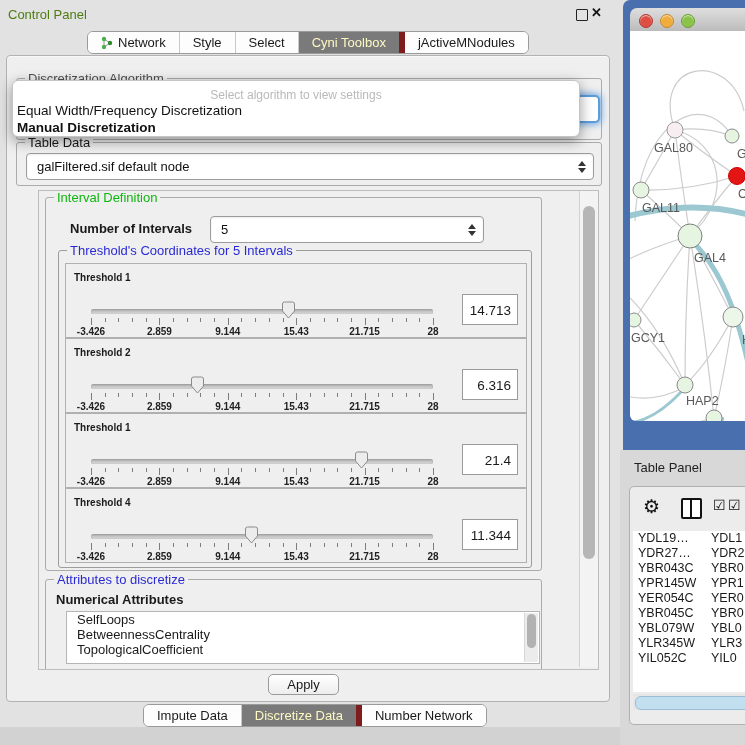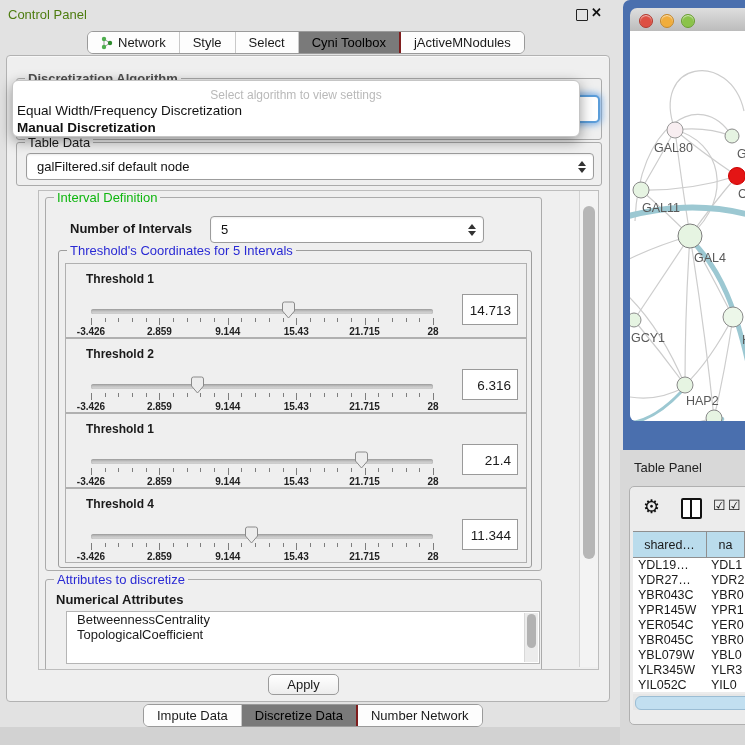--- a/index.html
+++ b/index.html
@@ -6,21 +6,21 @@
   #root{position:relative;width:745px;height:745px;background:#e2e2e2;font-family:"Liberation Sans",sans-serif;font-size:13px;color:#1a1a1a;overflow:hidden;}
   .abs{position:absolute;}
   
   .cp-title{left:8px;top:7px;font-size:13px;color:#4d7c0f;}
   .float-ico{left:576px;top:9px;width:10px;height:10px;border:1.5px solid #222;border-radius:1px;}
   .close-ico{left:591px;top:5px;font-size:13px;font-weight:bold;color:#111;}
   
   .tabgroup{display:flex;align-items:stretch;height:21px;background:#fff;border:1px solid #9a9a9a;border-radius:6px;overflow:hidden;}
   .tab{display:flex;align-items:center;gap:5px;padding:0 13px;font-size:13px;color:#1a1a1a;border-right:1px solid #c9c9c9;background:#fdfdfd;white-space:nowrap;}
   .tab:last-child{border-right:none;}
-  .tab.active{background:#7a7a7a;color:#000000;border-right:2px solid #7f1d1d;}
+  .tab.active{background:#7a7a7a;color:#fef9c3;border-right:6px solid #7f1d1d;}
   
   .main-panel{left:6px;top:55px;width:602px;height:645px;background:#efefef;border:1px solid #b2b2b2;border-radius:4px;box-shadow:inset 0 1px 0 #f8f8f8;}
   .group{border:1px solid #ababab;border-radius:3px;}
   .group-label{position:absolute;top:-8px;left:8px;background:#efefef;padding:0 3px;font-size:13px;}
   
   .combo{background:#fff;border:1px solid #9c9c9c;border-radius:4px;display:flex;align-items:center;box-shadow:inset 0 1px 2px rgba(0,0,0,.08);}
   .combo .val{flex:1;padding-left:10px;font-size:13px;color:#111;}
   .stepper{width:14px;display:flex;flex-direction:column;align-items:center;justify-content:center;gap:2px;margin-right:4px;}
   .arr-up{width:0;height:0;border-left:4px solid transparent;border-right:4px solid transparent;border-bottom:5px solid #333;}
   .arr-dn{width:0;height:0;border-left:4px solid transparent;border-right:4px solid transparent;border-top:5px solid #333;}
@@ -29,21 +29,21 @@
   .popup{background:#fff;border:1px solid #c5c5c5;border-radius:6px;box-shadow:0 4px 14px rgba(0,0,0,.4);}
   .popup .hint{text-align:center;color:#b9b9b9;font-size:12px;padding-top:7px;}
   .popup .opt{padding:1px 0 1px 4px;font-size:13.5px;color:#111;}
   .popup .opt.bold{font-weight:bold;}
   
   .scrollpane{left:38px;top:190px;width:559px;height:478px;border:1px solid #bdbdbd;background:#efefef;overflow:hidden;}
   .vsb-track{left:540px;top:0px;width:18px;height:476px;background:#f3f3f3;border-left:1px solid #d2d2d2;}
   .vsb-thumb{left:3px;top:15px;width:12px;height:353px;background:#b6b6b6;border-radius:6px;}
   
   .throw{background:#efefef;border:1px solid #b0b0b0;}
-  .th-label{position:absolute;left:20px;top:8px;font-weight:bold;font-size:12px;}
+  .th-label{position:absolute;left:8px;top:8px;font-weight:bold;font-size:10px;}
   .slider-area{position:absolute;left:0;top:0;width:100%;height:100%;}
   .track{position:absolute;left:25px;top:45px;width:342px;height:5px;border-radius:3px;background:linear-gradient(#9f9f9f,#c9c9c9 55%,#d8d8d8);box-shadow:inset 0 0 1px #888;}
   .ticks{position:absolute;left:25px;top:54px;width:342px;height:8px;}
   .tick{position:absolute;top:0;width:1px;height:4px;background:#7d7d7d;}
   .tick.major{height:7px;}
   .tick-labels{position:absolute;left:25px;top:62px;width:342px;height:12px;}
   .tick-labels span{position:absolute;transform:translateX(-50%);font-size:10px;font-weight:bold;color:#222;white-space:nowrap;}
   .th-handle{position:absolute;top:37px;width:15px;height:18px;}
   .valbox{position:absolute;left:396px;top:30px;width:56px;height:31px;background:#fff;border:1px solid #9a9a9a;font-size:13.5px;text-align:right;line-height:31px;padding-right:6px;box-sizing:border-box;}
   
@@ -68,21 +68,21 @@
   .cb-ico{font-size:14px;color:#111;top:497px;}
   .tp-table{left:633px;top:531px;width:112px;height:161px;background:#fff;}
   .tp-hdr{display:flex;height:25px;border-top:1px solid #8f8f8f;border-bottom:1px solid #8f8f8f;}
   .tp-hcell{background:#badcec;border-right:1px solid #8f8f8f;font-size:12.5px;display:flex;align-items:center;justify-content:center;overflow:hidden;white-space:nowrap;}
   .tp-row{display:flex;height:15px;}
   .tp-cell{font-size:12.5px;line-height:15px;overflow:hidden;white-space:nowrap;padding-left:5px;box-sizing:border-box;}
   .c1{width:73px;}
   .c2{flex:1;}
   .hsb{left:633px;top:694px;width:112px;height:16px;background:#e6e6e6;}
   .hsb .thumb{position:absolute;left:2px;top:2px;width:115px;height:12px;background:#c2dff0;border:1px solid #9bbdd4;border-radius:6px;}
-  .dim{color:#4f4f4f;font-weight:bold;}
+  .dim{color:#4f4f4f;}
 </style>
 </head>
 <body>
 
 <div id="root">
 
   <div class="abs cp-title">Control Panel</div>
   <div class="abs float-ico"></div>
   <div class="abs close-ico">✕</div>
 
@@ -337,20 +337,21 @@
           </div>
           <div class="valbox">11.344</div>
         </div>
       </div>
     </div>
 
     <div class="abs group" style="left:6px;top:388px;width:495px;height:110px;">
       <span class="group-label" style="color:#2a2ad4;">Attributes to discretize</span>
       <div class="abs" style="left:10px;top:12px;font-weight:bold;">Numerical Attributes</div>
       <div class="abs attr-list" style="left:20px;top:31px;width:472px;height:51px;">
+        <div class="attr-item">SelfLoops</div>
         <div class="attr-item">BetweennessCentrality</div>
         <div class="attr-item">TopologicalCoefficient</div>
         <div class="list-sb">
             <div class="thumb"></div>
           </div>
       </div>
     </div>
 
     <div class="abs vsb-track">
         <div class="abs vsb-thumb"></div>
@@ -443,24 +444,20 @@
 
   <div class="abs tp-bg"></div>
   <div class="abs tp-title">Table Panel</div>
   <div class="abs tp-inner"></div>
   <div class="abs gear">⚙</div>
   <div class="abs split-ico"></div>
   <div class="abs cb-ico" style="left:713px;">☑</div>
   <div class="abs cb-ico" style="left:728px;">☑</div>
 
   <div class="abs tp-table">
-    <div class="tp-hdr">
-      <div class="tp-hcell c1">shared…</div>
-      <div class="tp-hcell c2">na</div>
-    </div>
     <div class="tp-row">
         <div class="tp-cell c1">YDL19…</div>
         <div class="tp-cell c2">YDL1</div>
       </div>
     <div class="tp-row">
         <div class="tp-cell c1">YDR27…</div>
         <div class="tp-cell c2">YDR2</div>
       </div>
     <div class="tp-row">
         <div class="tp-cell c1">YBR043C</div>

